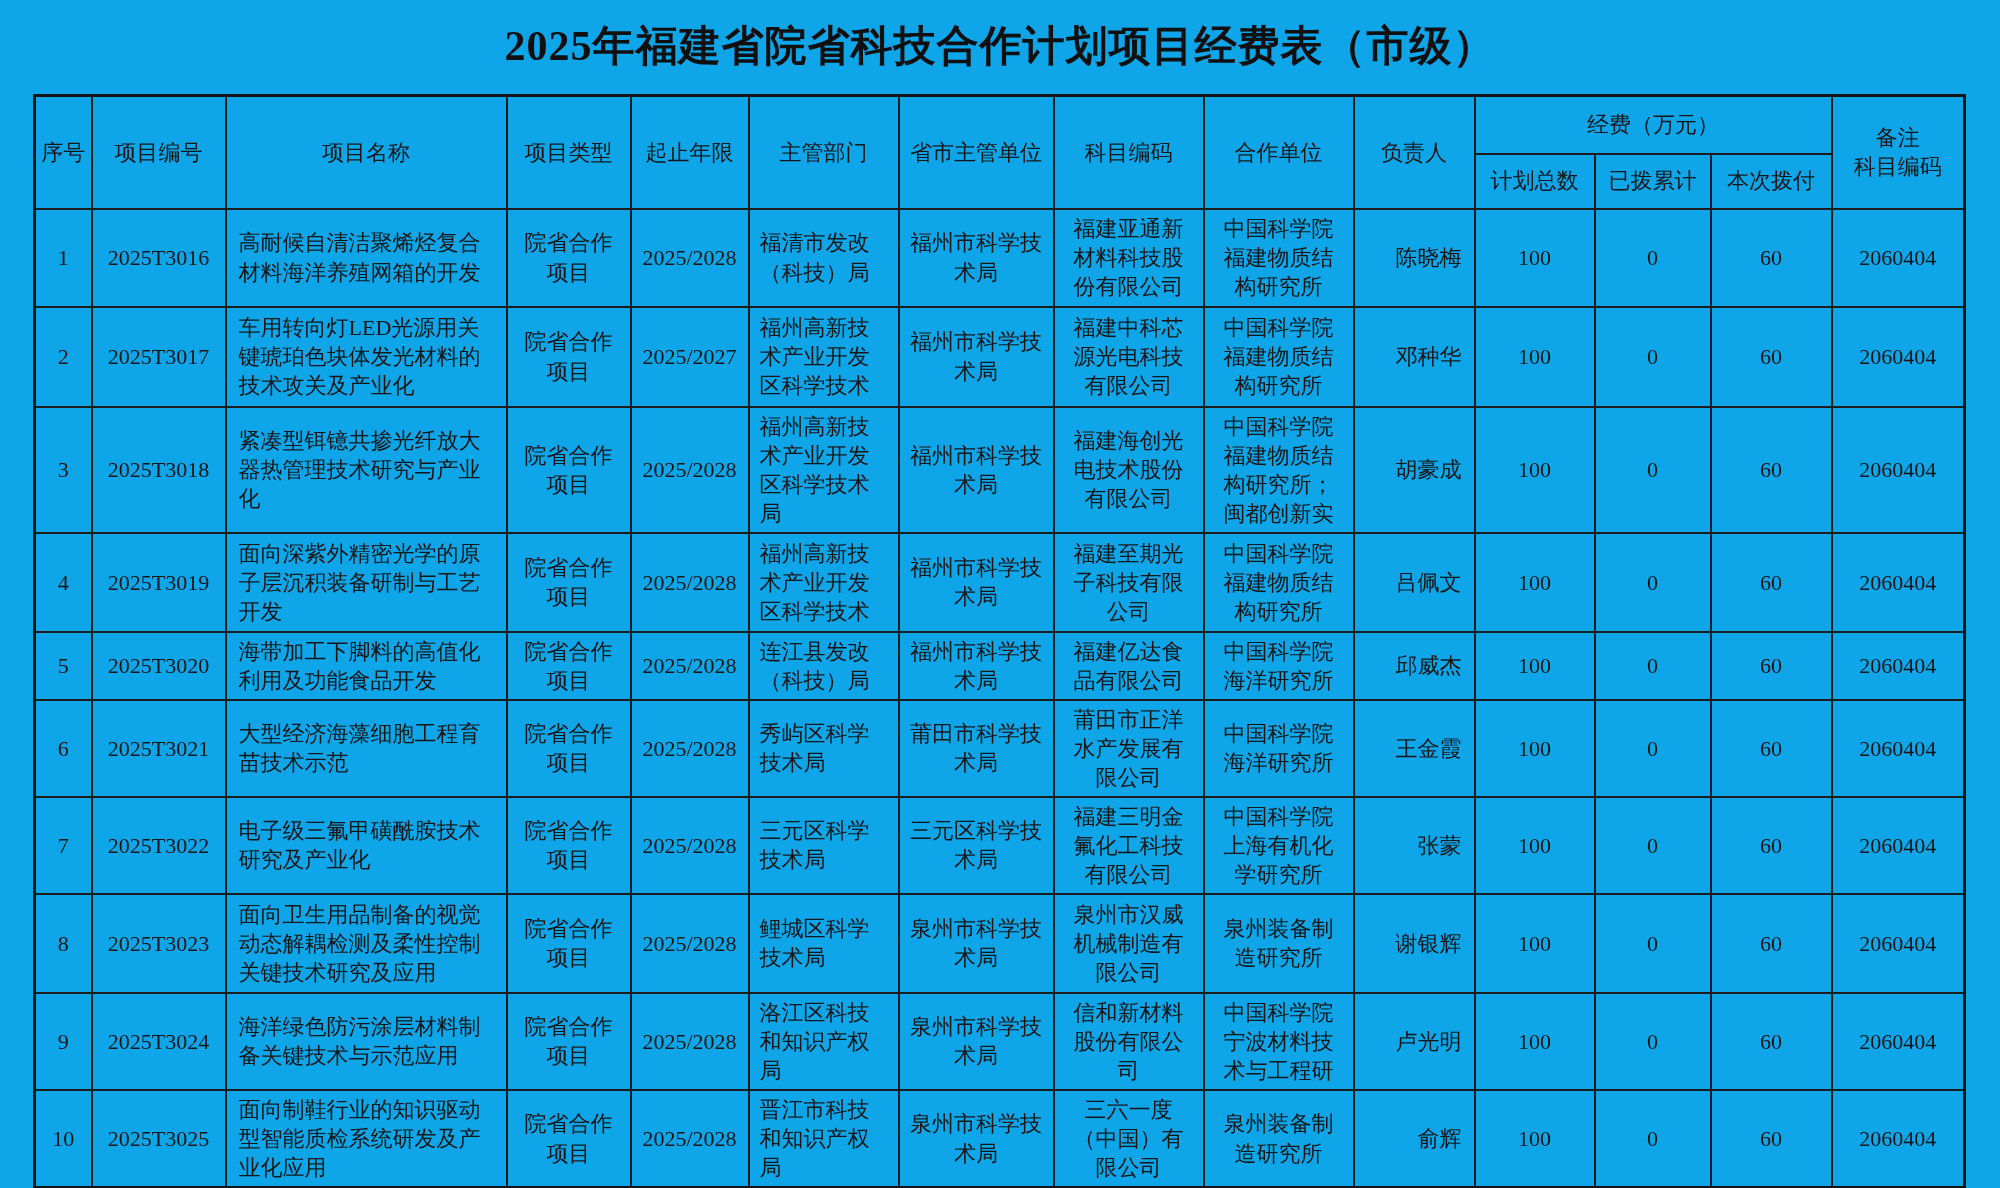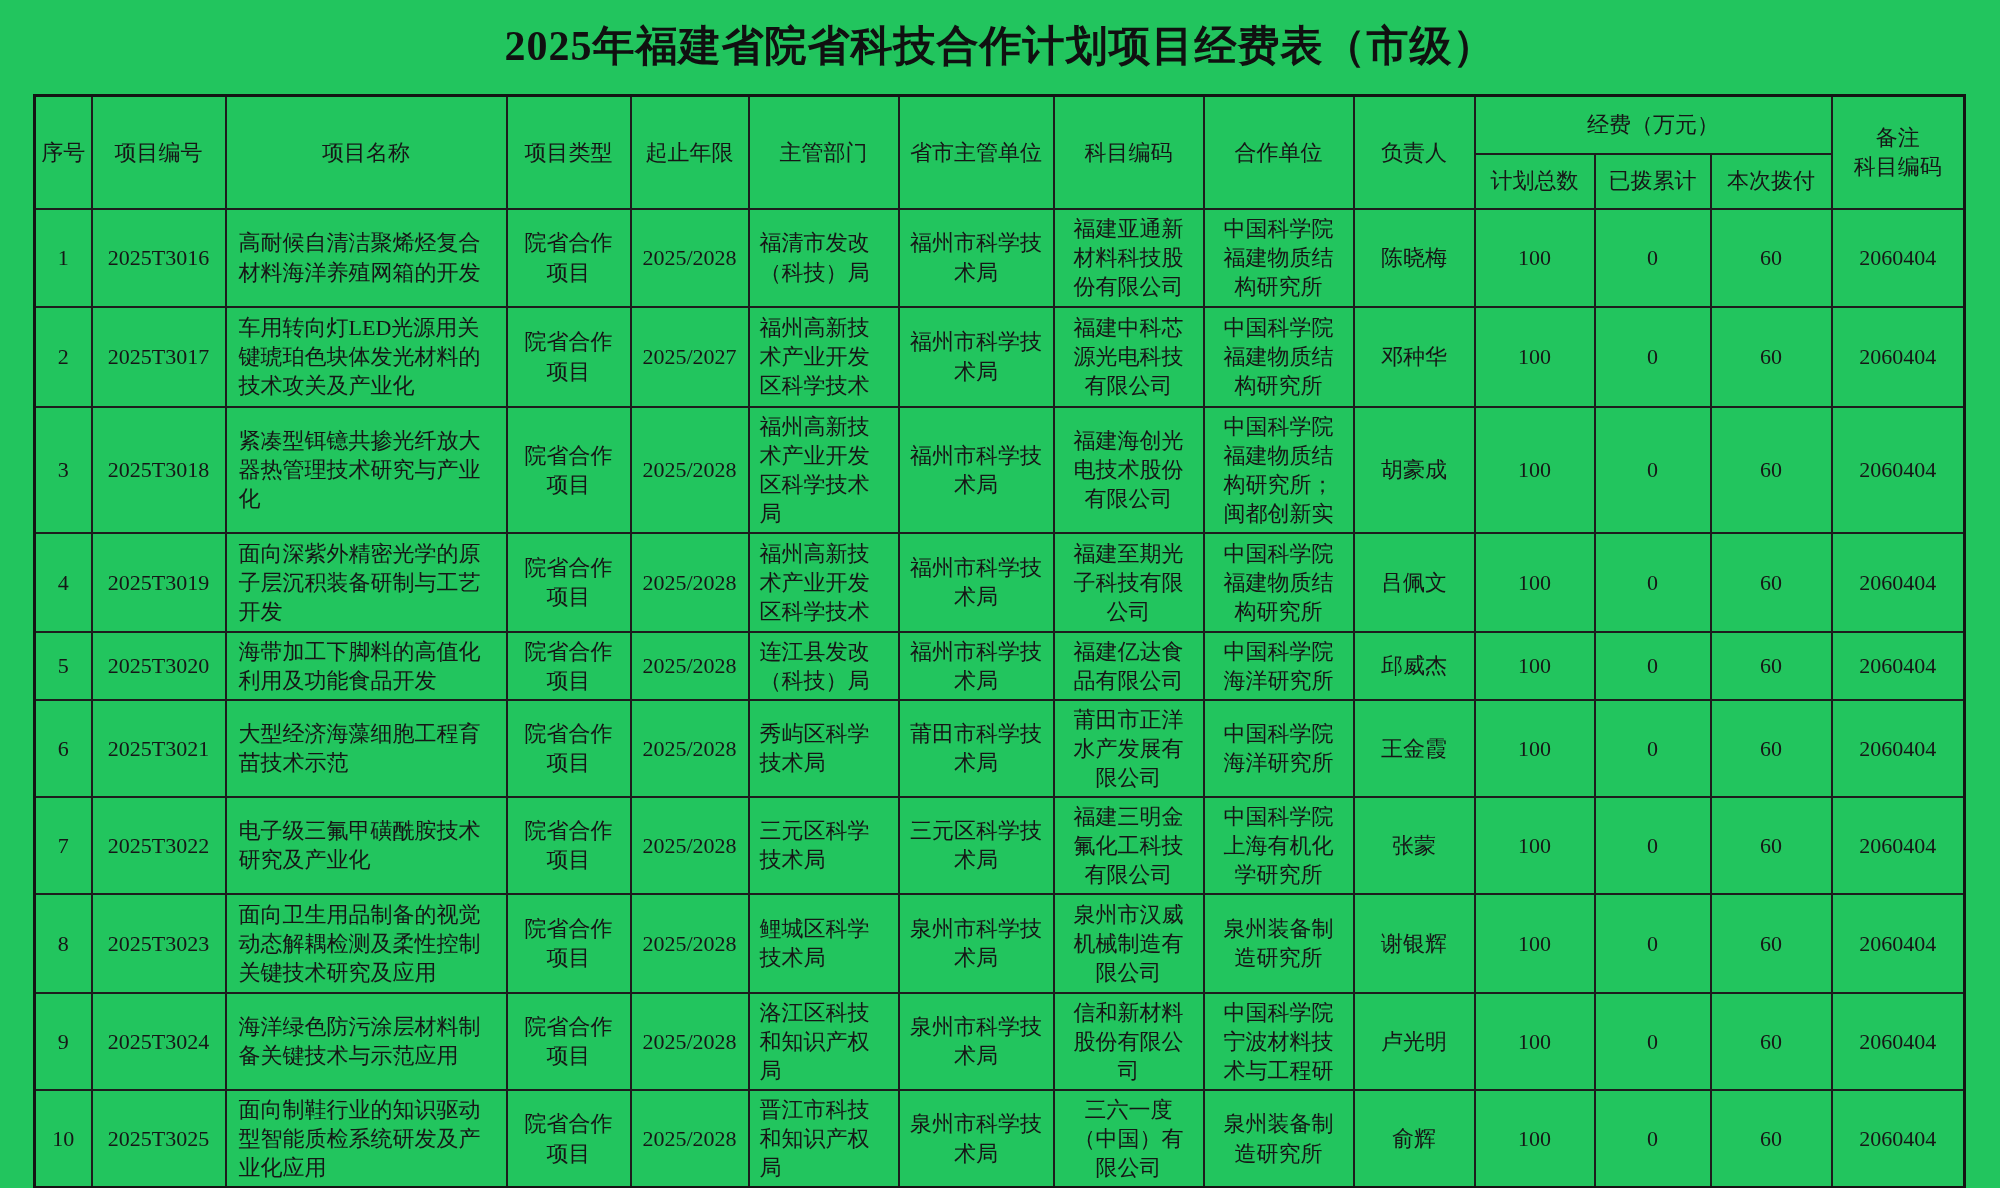--- a/index.html
+++ b/index.html
@@ -1,19 +1,19 @@
 <!DOCTYPE html>
 <html><head>
 <meta charset="utf-8">
 <style>
   html,body{margin:0;padding:0;}
   body{background:#e9e9e7;}
   .page{
     width:2000px;height:1188px;
-    background:#22c55e;
+    background:#0ea5e9;
     font-family:"Liberation Serif","DejaVu Serif",serif;
     color:#161616;
     position:relative;
     overflow:hidden;
     box-sizing:border-box;
   }
   .title{
     margin:0;
     padding-top:18px;
     text-align:center;
@@ -42,21 +42,21 @@
   }
   thead th{text-align:center;margin-left:39px;}
   tr.hr1{height:58px;}
   tr.hr2{height:55px;}
   .remark-head div{line-height:1.35;}
   
   .c-seq,.c-no,.c-years,.c-city,.c-lead,.c-coop,.c-num,.c-code{text-align:center;}
   .c-name{text-align:left;padding:4px 12px;border-radius:15px;}
   .c-type{text-align:center;padding:4px 10px;}
   .c-dept{text-align:left;padding:4px 10px;margin-top:22px;}
-  .c-leader{text-align:center;padding:4px 0;margin-left:42px;}
+  .c-leader{text-align:right;padding:4px 12px;margin-left:42px;}
   .c-city,.c-lead,.c-coop{padding:4px 10px;}
   
   tbody tr:nth-child(1){height:98px;}
   tbody tr:nth-child(2){height:100px;}
   tbody tr:nth-child(3){height:124px;}
   tbody tr:nth-child(4){height:99px;}
   tbody tr:nth-child(5){height:64px;}
   tbody tr:nth-child(6){height:93px;}
   tbody tr:nth-child(7){height:91px;}
   tbody tr:nth-child(8){height:99px;}

